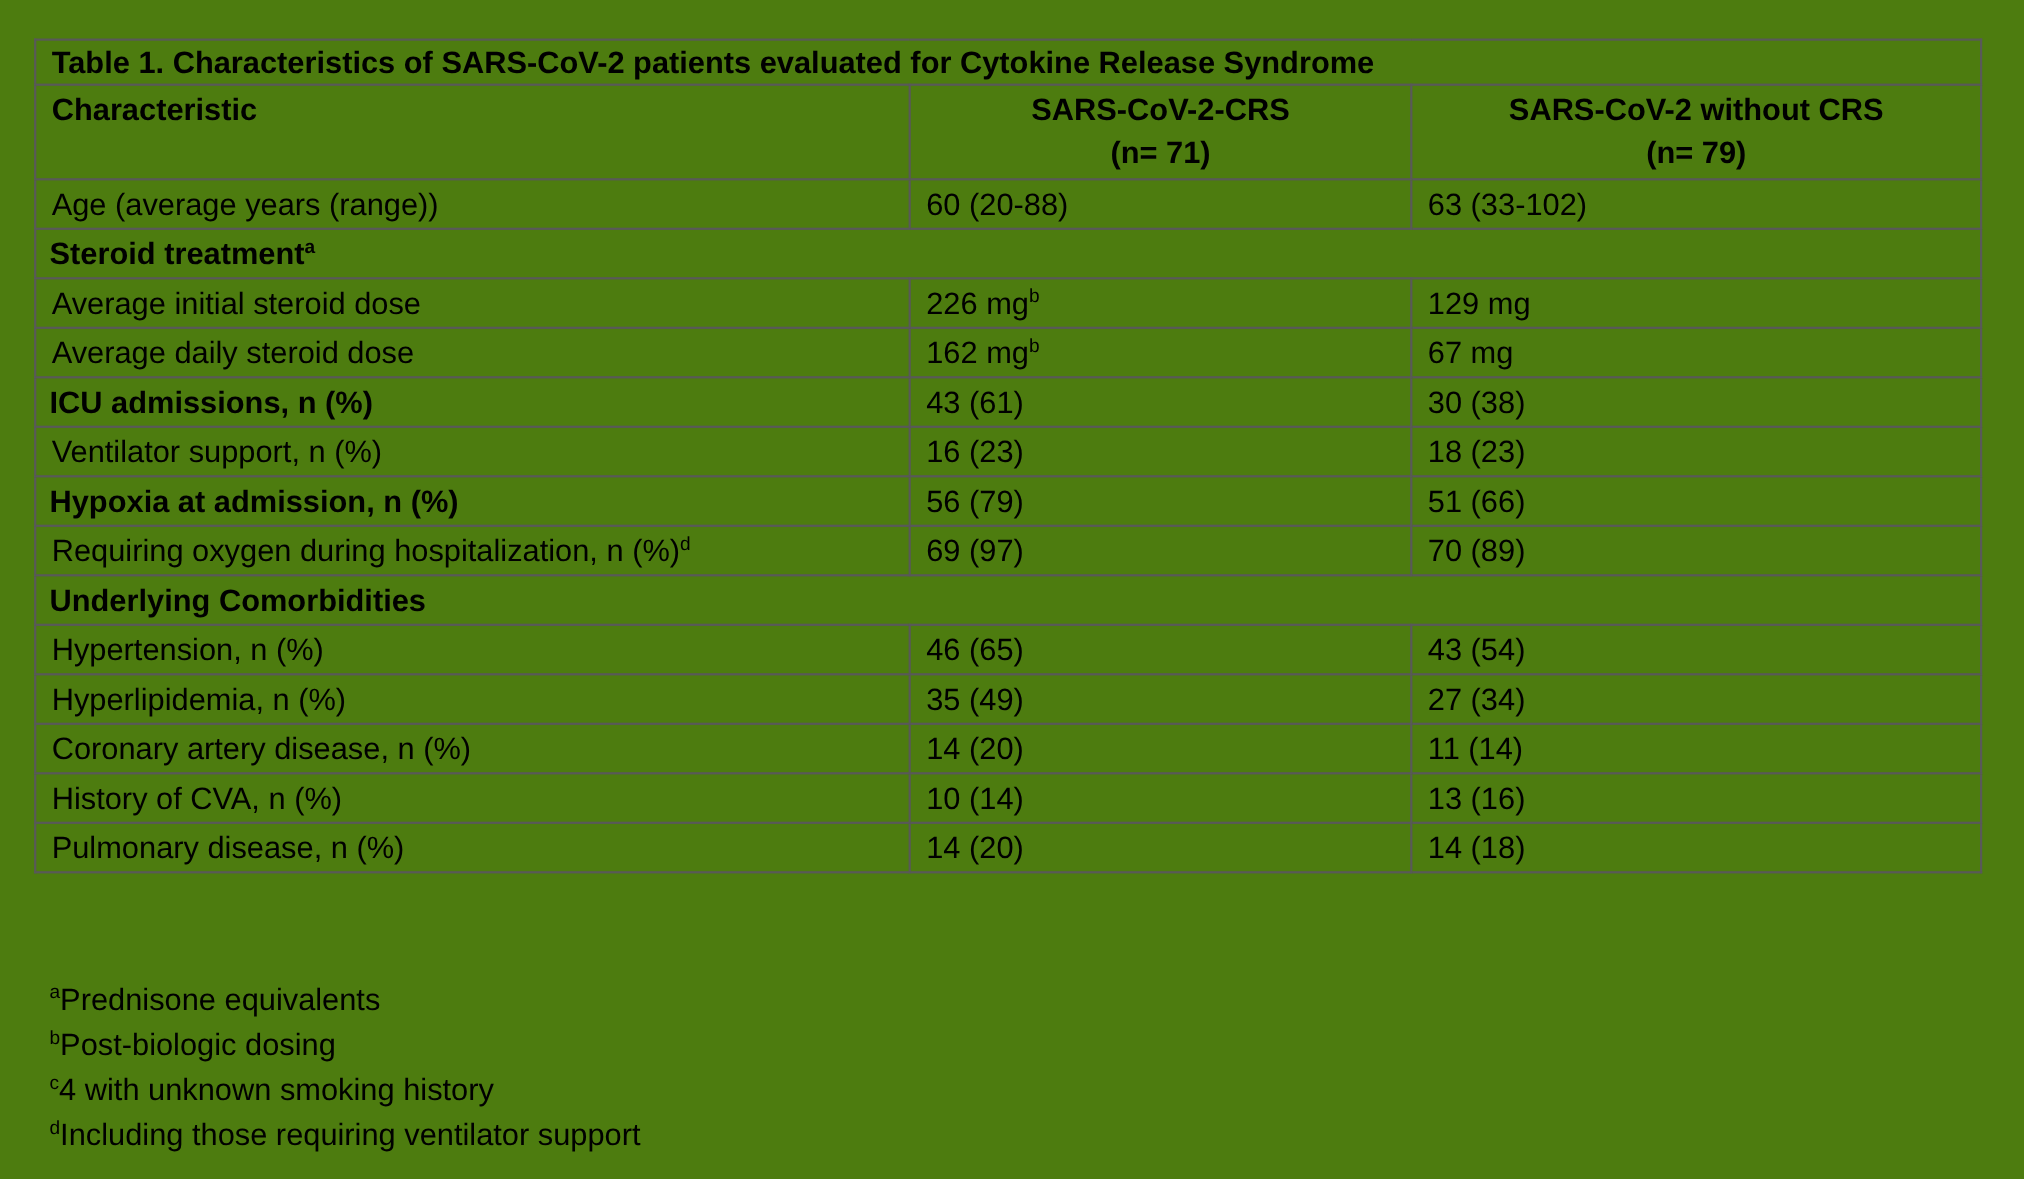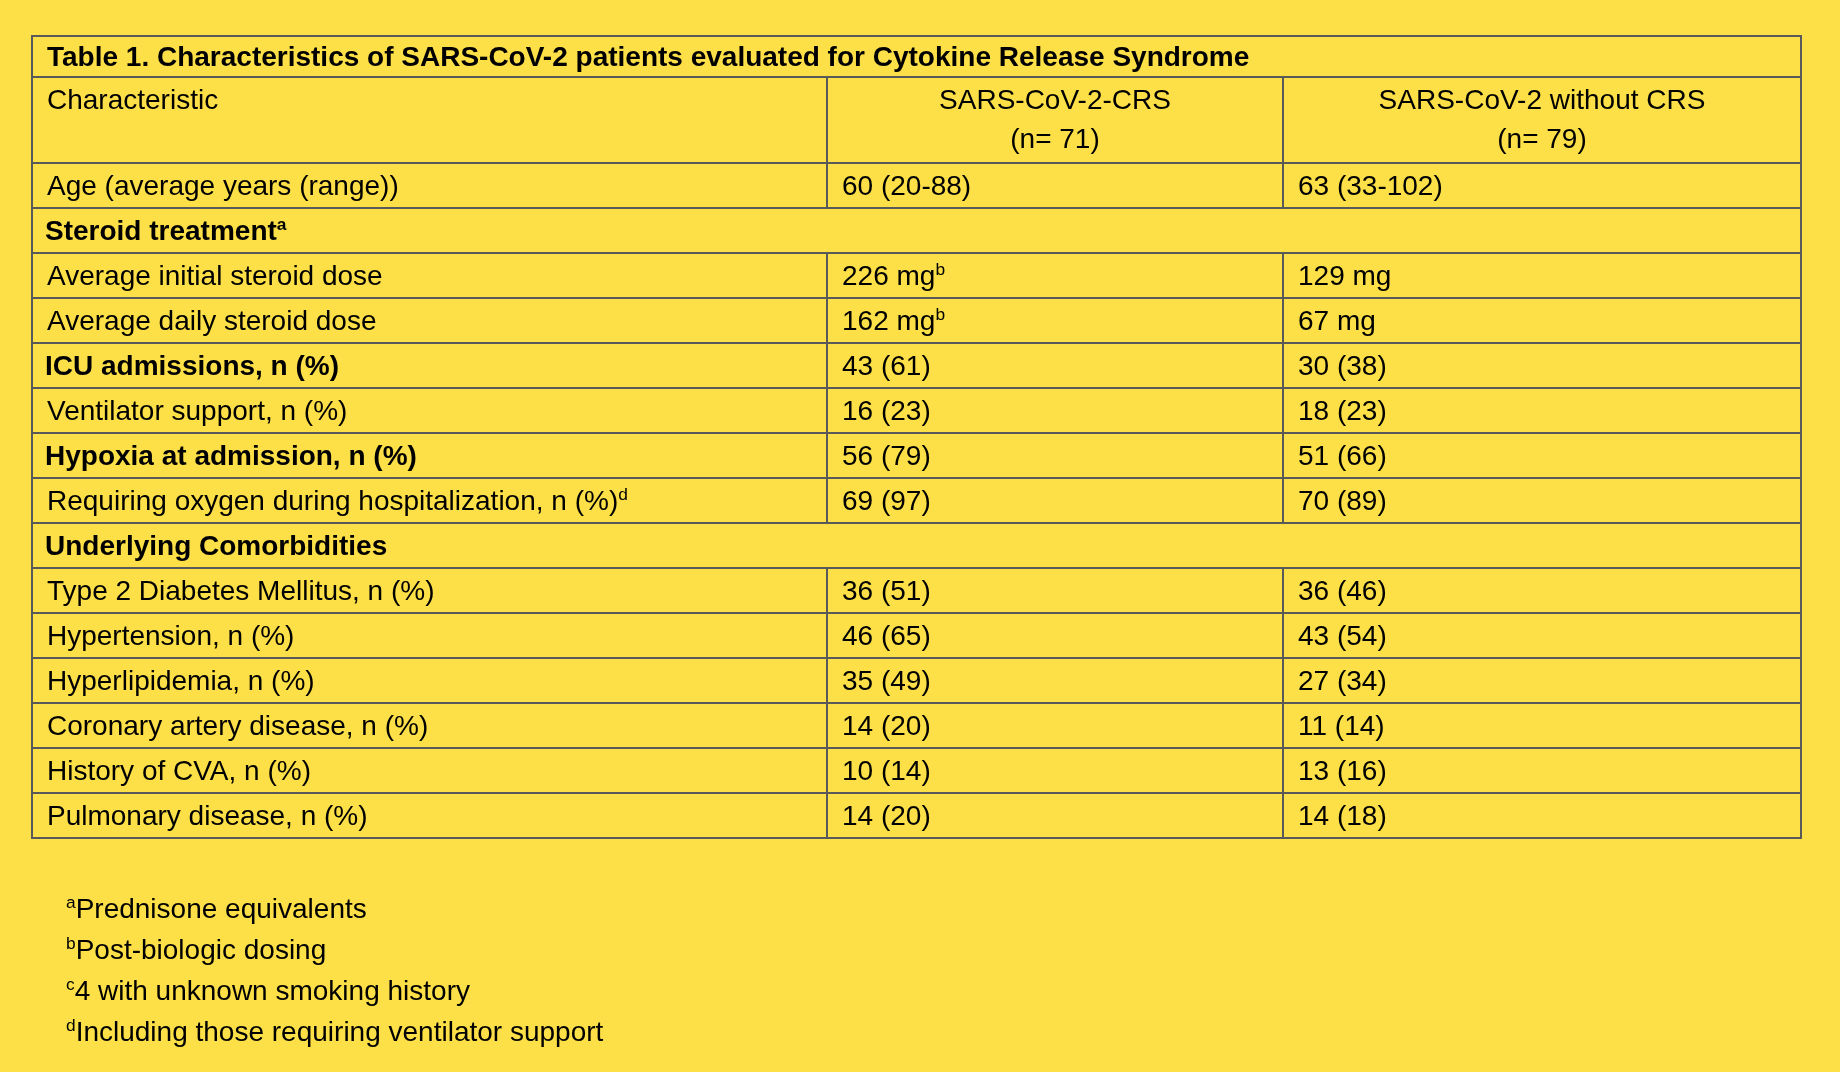--- a/index.html
+++ b/index.html
@@ -1,20 +1,20 @@
 <!DOCTYPE html>
 <html><head>
 <meta charset="utf-8">
 <style>
   html, body { margin: 0; padding: 0; background: #ffffff; }
   .page {
     position: relative;
     width: 1840px;
     height: 1072px;
-    background: #fde047;
+    background: #4d7c0f;
     overflow: hidden;
     font-family: "Liberation Sans", sans-serif;
     color: #000000;
   }
   table.char-table {
     position: absolute;
     left: 31px;
     top: 35px;
     width: 1769px;
     border-collapse: collapse;
@@ -28,40 +28,40 @@
     vertical-align: middle;
     overflow: hidden;
     white-space: nowrap;
   }
   .title-row td {
     font-weight: bold;
     height: 39px;
     line-height: 39px;
   }
   .header-row td {
-    font-weight: normal;
+    font-weight: bold;
     height: 82px;
     vertical-align: top;
     padding-top: 2px;
   }
   .header-col { text-align: center; line-height: 39px; }
   .header-char { line-height: 39px; }
   .data-row td { height: 43px; border-radius: 12px; }
   .value-cell { }
   .section-row td { font-weight: bold; height: 43px; }
   .bold-row .label-cell { font-weight: bold; padding-left: 12px; }
   sup {
     font-size: 0.62em;
     vertical-align: super;
     line-height: 0;
     font-weight: inherit;
   }
   .footnotes {
     position: absolute;
-    left: 66px;
+    left: 45px;
     top: 888px;
     font-size: 28px;
     color: #000000;
   }
   .footnote { height: 41px; line-height: 41px; white-space: nowrap; }
 </style>
 </head>
 <body>
 
 <div class="page">
@@ -122,25 +122,20 @@
   </tr>
         <tr class="data-row">
     <td class="label-cell"><span>Requiring oxygen during hospitalization, n (%)</span><sup>d</sup></td>
     <td class="value-cell"><span>69 (97)</span><sup></sup></td>
     <td class="value-cell"><span>70 (89)</span><sup></sup></td>
   </tr>
         <tr class="section-row bold-row">
     <td colspan="3" class="label-cell"><span>Underlying Comorbidities</span><sup></sup></td>
   </tr>
         <tr class="data-row">
-    <td class="label-cell"><span>Type 2 Diabetes Mellitus, n (%)</span><sup></sup></td>
-    <td class="value-cell"><span>36 (51)</span><sup></sup></td>
-    <td class="value-cell"><span>36 (46)</span><sup></sup></td>
-  </tr>
-        <tr class="data-row">
     <td class="label-cell"><span>Hypertension, n (%)</span><sup></sup></td>
     <td class="value-cell"><span>46 (65)</span><sup></sup></td>
     <td class="value-cell"><span>43 (54)</span><sup></sup></td>
   </tr>
         <tr class="data-row">
     <td class="label-cell"><span>Hyperlipidemia, n (%)</span><sup></sup></td>
     <td class="value-cell"><span>35 (49)</span><sup></sup></td>
     <td class="value-cell"><span>27 (34)</span><sup></sup></td>
   </tr>
         <tr class="data-row">

